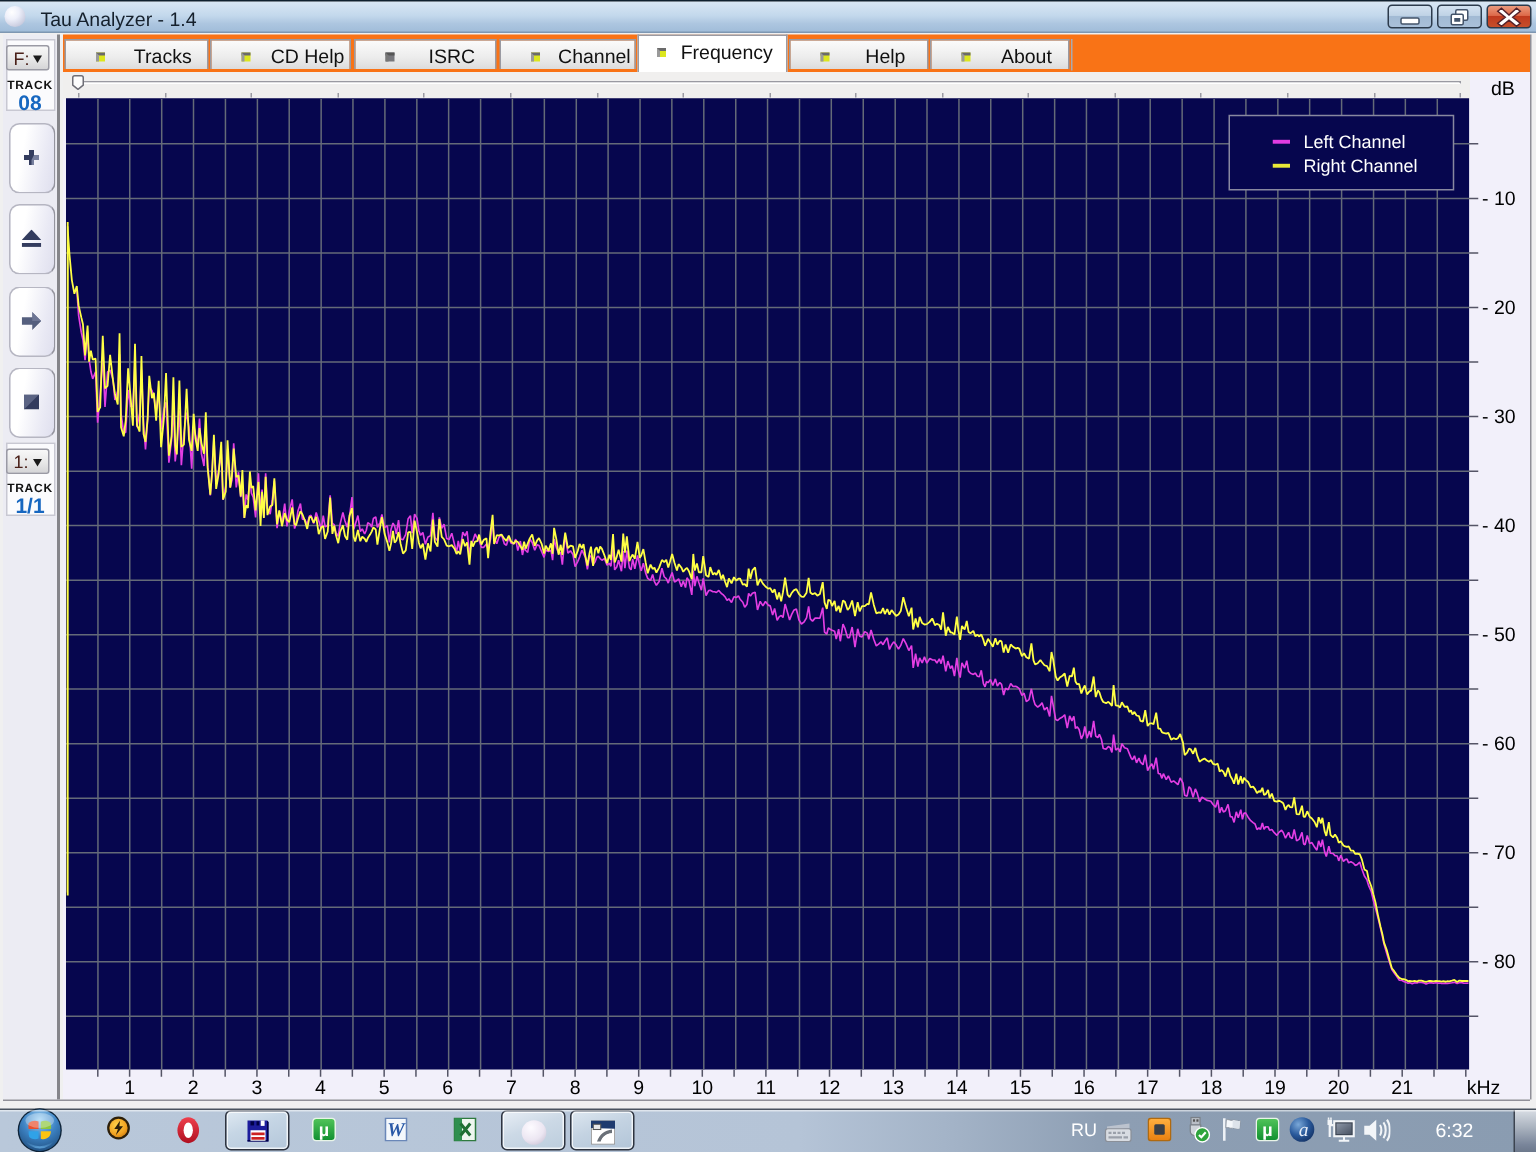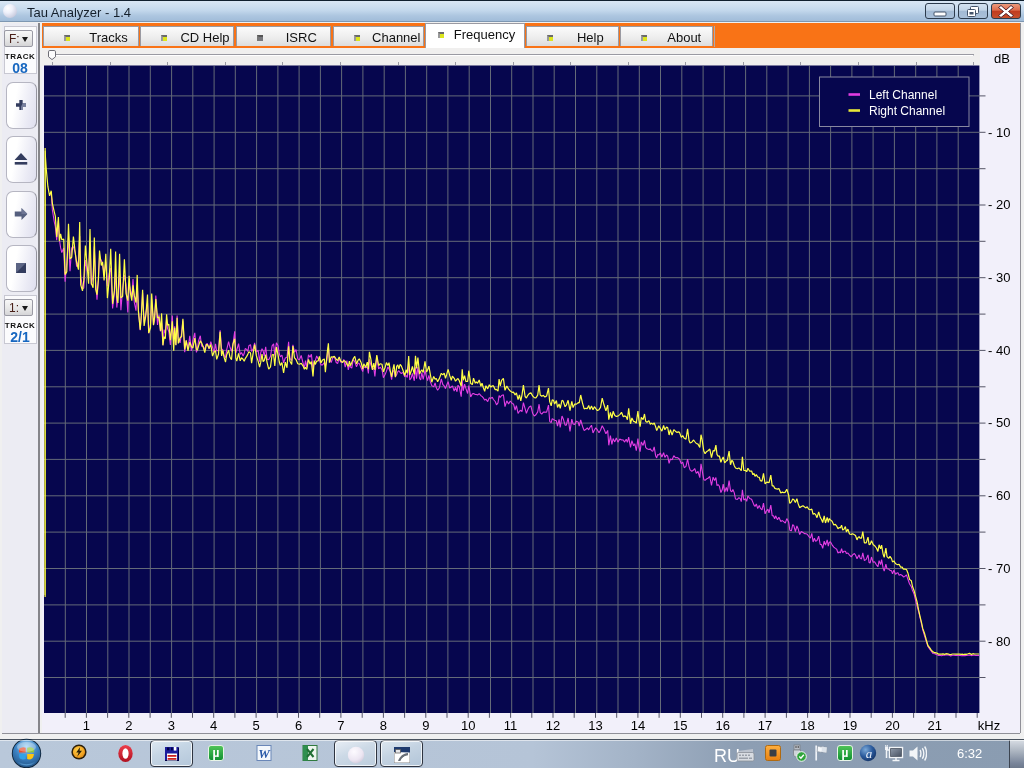--- a/index.html
+++ b/index.html
@@ -39,21 +39,21 @@
 .sbtn{position:absolute;left:3.5px;width:31px;height:47px;border-radius:7px;background:linear-gradient(100deg,#ffffff 30%,#e9e9f4 75%,#dfdfee);border:1px solid #b6b6c2;border-right-color:#94949e}
 .sbtn svg{position:absolute;left:50%;top:50%;transform:translate(-50%,-50%)}
 
 #taskbar{left:0;top:739px;width:1024px;height:29px;background:linear-gradient(to right,#b9c8da 0%,#b5c4d7 52%,#a3b3c7 62%,#8d9eb3 72%,#8a9cb1 100%);border-top:1px solid #49525e}
 #taskbar:after{content:"";position:absolute;left:0;top:0;width:100%;height:1px;background:rgba(255,255,255,.55)}
 .tbtn{position:absolute;top:0px;height:27px;border:1px solid #2e3440;border-radius:4px;box-shadow:inset 0 0 0 1px rgba(255,255,255,.75)}
 #tbact{left:150px;width:43px;background:linear-gradient(160deg,#dfe9f2 0%,#c6d6e5 40%,#b4c7da 100%)}
 #tbp1{left:334px;width:43px;background:linear-gradient(160deg,#e8eef5 0%,#ccd9e6 45%,#bccddd 100%)}
 #tbp2{left:379.5px;width:43px;background:linear-gradient(160deg,#dde7f0 0%,#c4d3e2 45%,#b2c5d8 100%)}
 .ticon16{position:absolute;width:16px;height:16px}
-#ru{left:714px;top:6px;font-size:18px;color:#fff}
+#ru{left:714px;top:6px;font-size:12px;color:#fff}
 #clock{left:957px;top:6px;width:30px;font-size:13px;color:#fff}
 #showdesk{left:1008.5px;top:0;width:15.5px;height:29px;background:linear-gradient(#d8dde4,#aab3bf 40%,#79859a 80%,#6a7689);border-left:1px solid #3c4450}
 .ax{font-size:13px;fill:#000;font-family:"Liberation Sans",sans-serif}
 .lg{font-size:12px;fill:#fff;font-family:"Liberation Sans",sans-serif}
 </style></head>
 <body>
 <div class="abs" id="winbody">
   <div class="abs" id="main"></div>
   <div class="abs" id="panel"></div>
   <div class="abs" id="tabbar">
@@ -135,21 +135,21 @@
       </div>
 <div class="sbtn" style="top:221.5px">
         <svg width="10" height="10" viewBox="0 0 10 10">
           <rect width="10" height="10" fill="#333c5e"></rect>
           <path d="M0 0h10L0 10Z" fill="#6a7292" opacity="0.75"></path>
         </svg>
       </div>
 <div class="spanel" style="top:272px;height:49px"></div>
 <div class="combo" style="top:275.5px">1:</div>
 <div class="slabel" style="top:298px">TRACK</div>
-<div class="bluenum" style="top:306px">2/1</div>
+<div class="bluenum" style="top:306px">1/1</div>
 </div>
   <div class="abs" id="rightedge"></div>
   <div class="abs" id="bottomedge"></div>
 </div>
 <div class="abs" id="chartwrap" style="left:0;top:0;width:1024px;height:768px;pointer-events:none"><svg id="chartsvg" width="1024" height="768" viewBox="0 0 1024 768">
 <rect x="44" y="65.5" width="935.4" height="647.5" fill="#06064e"></rect>
 <path d="M65.3 66V713M86.5 66V713M107.8 66V713M129.0 66V713M150.3 66V713M171.6 66V713M192.8 66V713M214.1 66V713M235.3 66V713M256.6 66V713M277.9 66V713M299.1 66V713M320.4 66V713M341.6 66V713M362.9 66V713M384.2 66V713M405.4 66V713M426.7 66V713M447.9 66V713M469.2 66V713M490.5 66V713M511.7 66V713M533.0 66V713M554.2 66V713M575.5 66V713M596.8 66V713M618.0 66V713M639.3 66V713M660.5 66V713M681.8 66V713M703.1 66V713M724.3 66V713M745.6 66V713M766.8 66V713M788.1 66V713M809.4 66V713M830.6 66V713M851.9 66V713M873.1 66V713M894.4 66V713M915.7 66V713M936.9 66V713M958.2 66V713M44 95.9H979.4M44 132.3H979.4M44 168.7H979.4M44 205.0H979.4M44 241.3H979.4M44 277.7H979.4M44 314.1H979.4M44 350.4H979.4M44 386.8H979.4M44 423.1H979.4M44 459.4H979.4M44 495.8H979.4M44 532.1H979.4M44 568.5H979.4M44 604.9H979.4M44 641.2H979.4M44 677.5H979.4" stroke="#646a78" stroke-width="1" fill="none"></path>
 <path d="M979.4 95.9H985.5M979.4 132.3H985.5M979.4 168.7H985.5M979.4 205.0H985.5M979.4 241.3H985.5M979.4 277.7H985.5M979.4 314.1H985.5M979.4 350.4H985.5M979.4 386.8H985.5M979.4 423.1H985.5M979.4 459.4H985.5M979.4 495.8H985.5M979.4 532.1H985.5M979.4 568.5H985.5M979.4 604.9H985.5M979.4 641.2H985.5M979.4 677.5H985.5M65.2 713V717.8M86.4 713V717.8M107.6 713V717.8M128.8 713V717.8M150.1 713V717.8M171.3 713V717.8M192.5 713V717.8M213.7 713V717.8M234.9 713V717.8M256.1 713V717.8M277.3 713V717.8M298.5 713V717.8M319.7 713V717.8M340.9 713V717.8M362.2 713V717.8M383.4 713V717.8M404.6 713V717.8M425.8 713V717.8M447.0 713V717.8M468.2 713V717.8M489.4 713V717.8M510.6 713V717.8M531.8 713V717.8M553.0 713V717.8M574.2 713V717.8M595.5 713V717.8M616.7 713V717.8M637.9 713V717.8M659.1 713V717.8M680.3 713V717.8M701.5 713V717.8M722.7 713V717.8M743.9 713V717.8M765.1 713V717.8M786.4 713V717.8M807.6 713V717.8M828.8 713V717.8M850.0 713V717.8M871.2 713V717.8M892.4 713V717.8M913.6 713V717.8M934.8 713V717.8M956.0 713V717.8M977.2 713V717.8" stroke="#555566" stroke-width="1" fill="none"></path>
 <text x="988" y="136.6" class="ax">- 10</text>
       <text x="988" y="209.3" class="ax">- 20</text>

